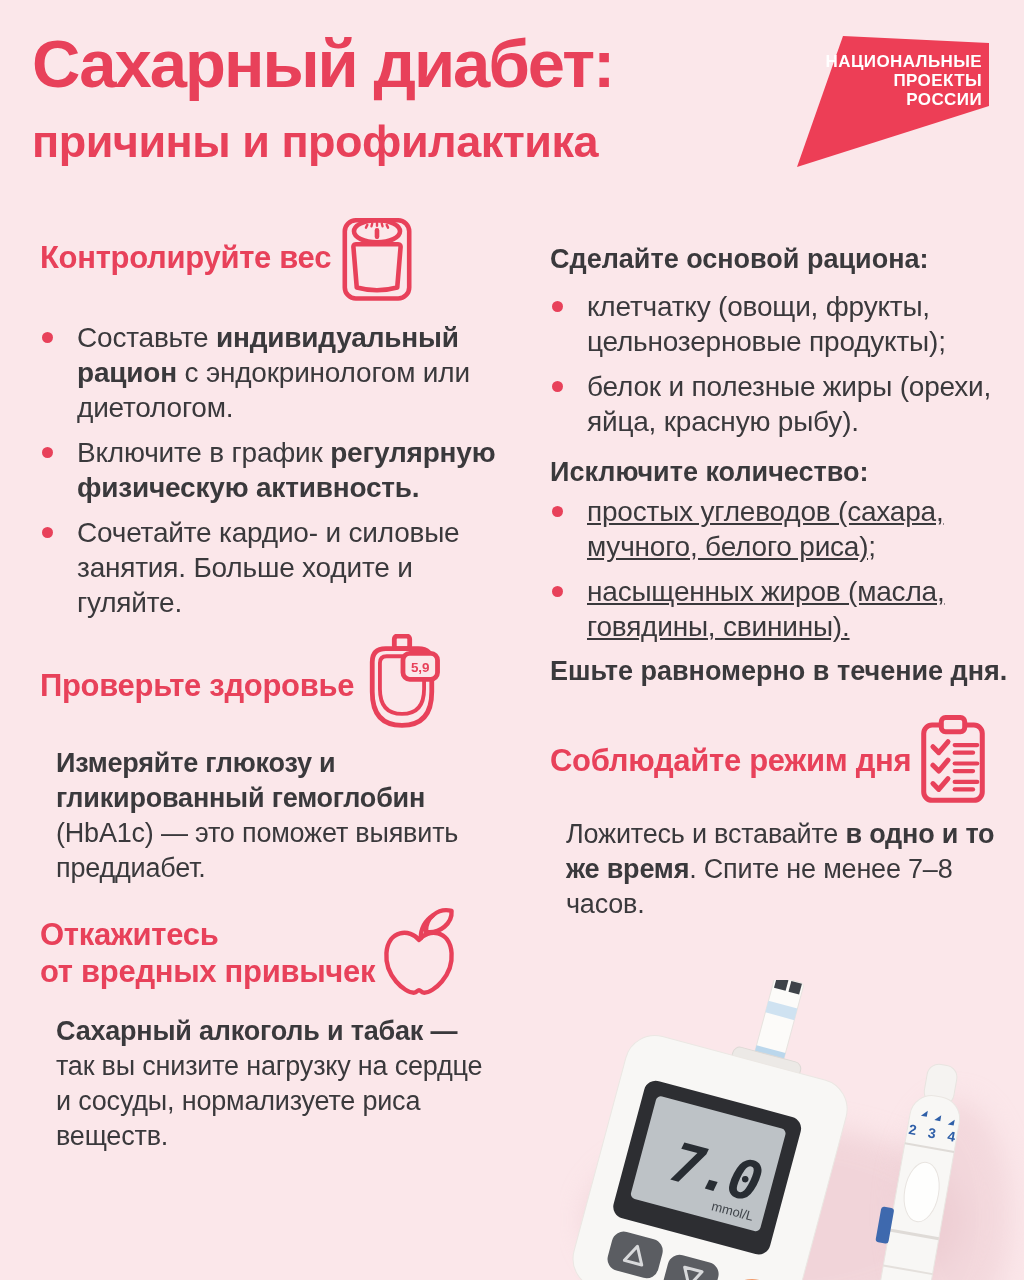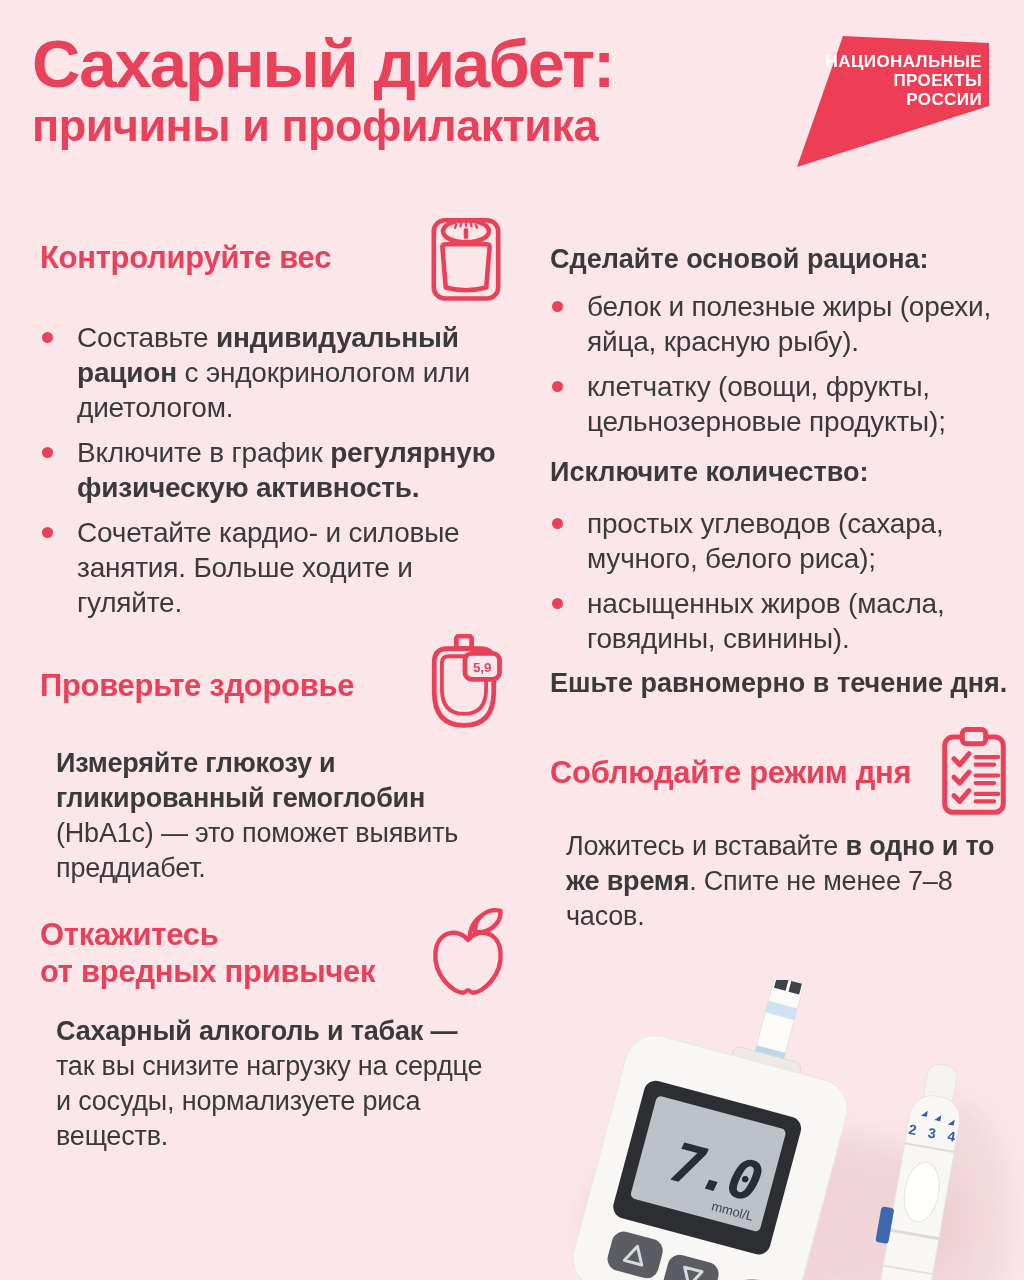--- a/index.html
+++ b/index.html
@@ -4,27 +4,27 @@
 <style>
   html,body { margin:0; padding:0; }
   .canvas {
     position:relative; width:1024px; height:1280px; overflow:hidden;
     background:#FBE7EA; color:#3A393C;
     font-family:"Liberation Sans", sans-serif;
   }
   
   .title-block { position:absolute; left:32px; top:30px; }
   .title-main  { margin:0; color:#E8415A; font-size:67px; font-weight:800; letter-spacing:-2px; line-height:1.02; }
-  .title-sub   { margin:4px 0 0; color:#E8415A; font-size:45px; font-weight:700; letter-spacing:-0.5px; line-height:1.05; }
+  .title-sub   { margin:20px 0 0; color:#E8415A; font-size:45px; font-weight:700; letter-spacing:-0.5px; line-height:1.05; }
   .logo { position:absolute; right:28px; top:20px; }
   
   .col { position:absolute; }
   .col-left  { left:40px;  top:212px; width:472px; }
   .col-right { left:550px; top:218px; width:466px; }
-  .heading-row { display:flex; justify-content:space-between; align-items:center; }
+  .heading-row { display:flex; justify-content:flex-start; align-items:center; }
   .heading-row h3 { margin:0; color:#E8415A; font-size:31px; font-weight:800; line-height:1.18; letter-spacing:-0.3px; }
   .icon { flex:0 0 auto; }
   
   .para { margin:16px; font-size:27px; line-height:35px; letter-spacing:-0.2px; }
   .para b, .bullets b, .subhead, .note { font-weight:700; }
   .bullets { list-style:none; margin:16px 0 0; padding:0; }
   .bullets li { position:relative; margin:0 0 10px; padding-left:37px; font-size:28px; line-height:35px; letter-spacing:-0.2px; }
   .dot { position:absolute; left:2px; top:12px; width:11px; height:11px; border-radius:50%; background:#E8415A; }
   .subhead { margin:24px 0 0; font-size:27px; line-height:35px; }
   .note    { margin:10px 0 0; font-size:27px; line-height:35px; }
@@ -116,25 +116,25 @@
       </div>
       <p class="para"><b>Сахарный алкоголь и табак —</b><span> так вы снизите нагрузку на сердце и сосуды, нормализуете риса веществ.</span></p>
     </section>
   </div>
 
   <div class="col col-right">
 
     <section id="sec-nutrition">
       <p class="subhead">Сделайте основой рациона:</p>
       <ul class="bullets" style="margin-top:12px;">
+        <li><span class="dot"></span><span>клетчатку (овощи, фрукты, цельнозерновые продукты);</span></li>
         <li><span class="dot"></span><span>белок и полезные жиры (орехи, яйца, красную рыбу).</span></li>
-        <li><span class="dot"></span><span>клетчатку (овощи, фрукты, цельнозерновые продукты);</span></li>
       </ul>
       <p class="subhead" style="margin-top:16px;">Исключите количество:</p>
-      <ul class="bullets" style="margin-top:16px;">
+      <ul class="bullets" style="margin-top:4px;text-decoration:underline;">
         <li><span class="dot"></span><span>простых углеводов (сахара, мучного, белого риса);</span></li>
         <li><span class="dot"></span><span>насыщенных жиров (масла, говядины, свинины).</span></li>
       </ul>
       <p class="note">Ешьте равномерно в течение дня.</p>
     </section>
 
     <section id="sec-regime">
       <div class="heading-row">
         <h3>Соблюдайте режим дня</h3>
         <svg class="icon" width="84" height="92" viewBox="0 0 100 110" fill="none" stroke="#E8415A" stroke-linecap="round" stroke-linejoin="round">

